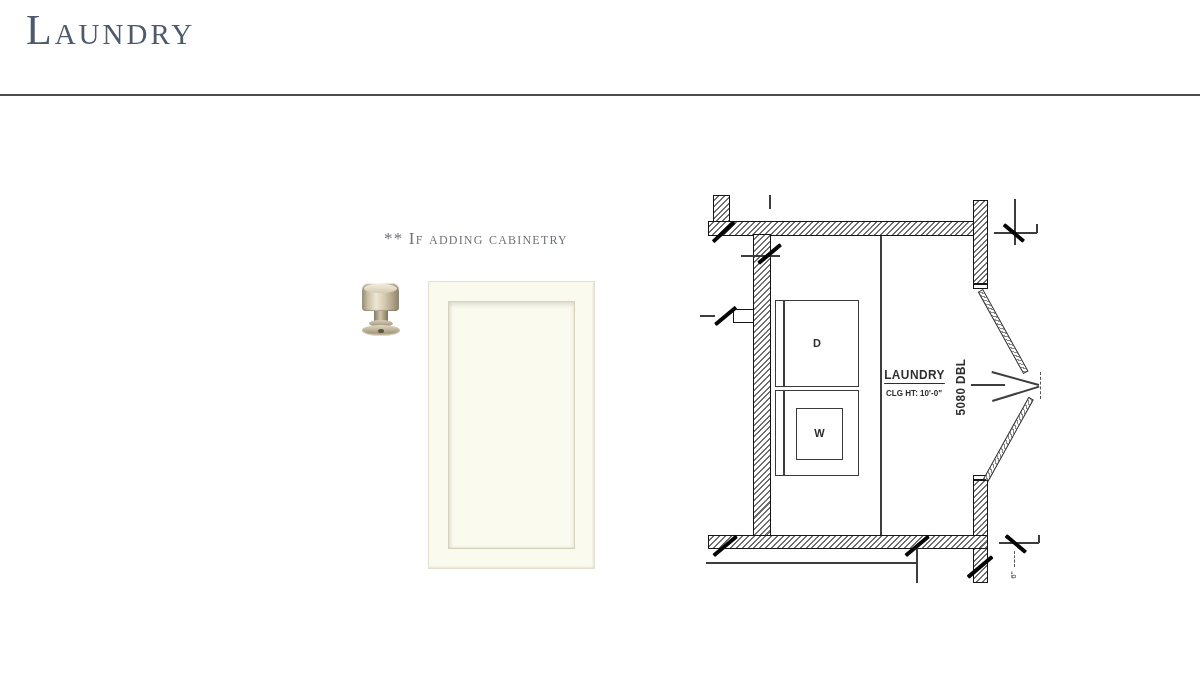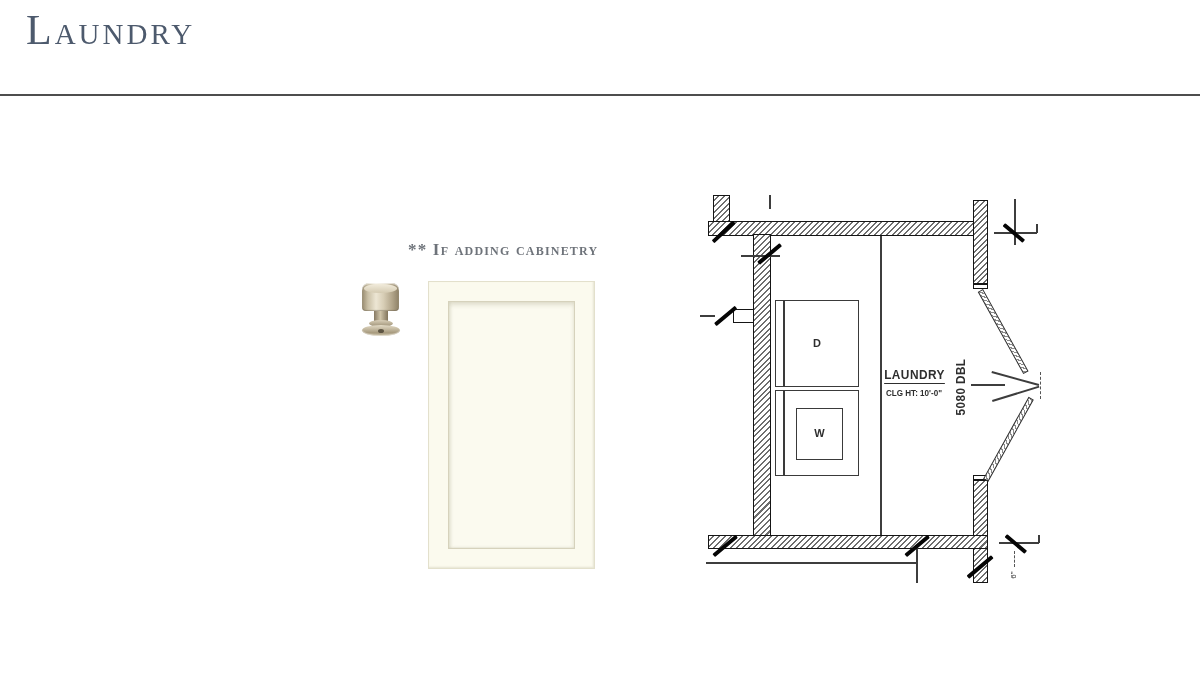--- a/index.html
+++ b/index.html
@@ -14,26 +14,25 @@
     font-family:"Liberation Serif", serif;
     font-variant:small-caps;
     font-size:42px; letter-spacing:3px; font-weight:500;
     color:#4d5a6d;
   }
   .title-rule {
     position:absolute; left:0; top:94px; width:1200px; height:0;
     border-top:2px solid #4d4d4d;
   }
   .cab-note {
-    position:absolute; left:408px; top:229px;
+    position:absolute; left:384px; top:229px;
     font-family:"Liberation Serif", serif;
     font-variant:small-caps;
-    font-size:17px; letter-spacing:1.2px; font-weight:700;
+    font-size:17px; letter-spacing:1.2px; font-weight:400;
     color:#6e737a;
-    margin-top:11px;
   }
 
   
   .knob { position:absolute; left:361px; top:280px; width:40px; height:58px; }
   .knob-cap {
     position:absolute; left:1px; top:3px; width:37px; height:28px;
     border-radius:7px 7px 4px 4px;
     background:linear-gradient(90deg,#96896e 0%,#c9bfa5 16%,#ede6d4 38%,#d8ceb6 58%,#b1a489 82%,#8d8066 100%);
     box-shadow:inset 0 1px 1px rgba(255,255,255,.7), inset 0 -1px 1px rgba(90,80,60,.4);
   }

